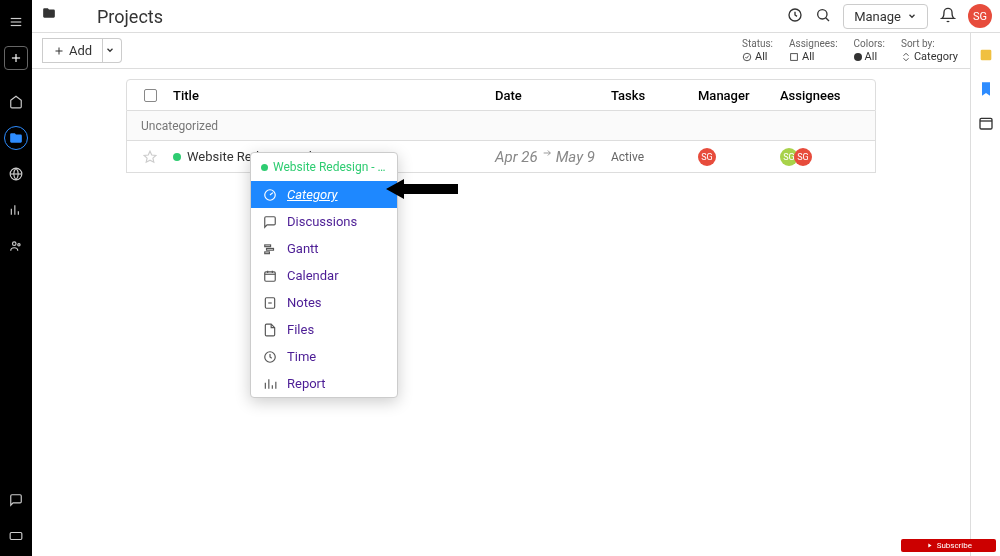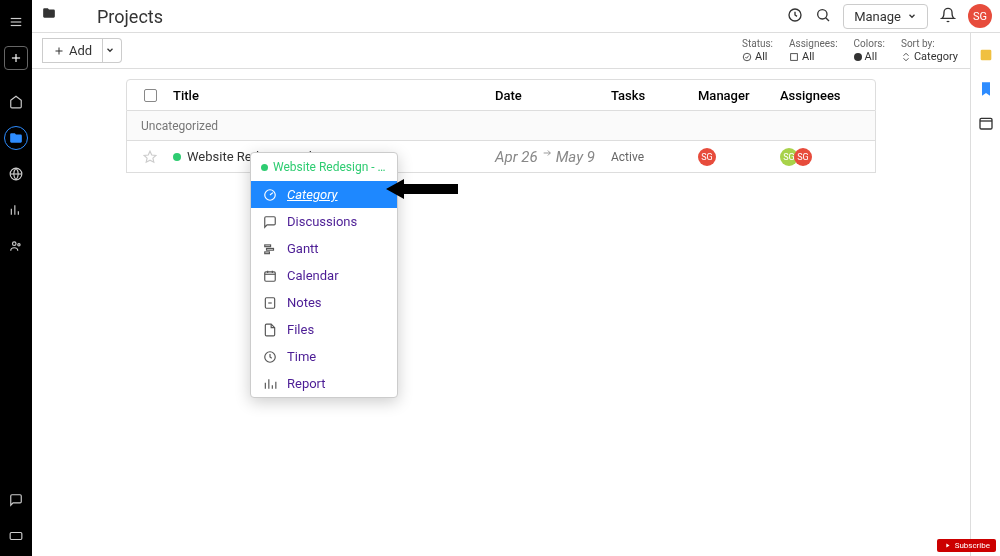--- a/index.html
+++ b/index.html
@@ -52,21 +52,21 @@
 
 .dropdown { position: absolute; left: 250px; top: 152px; width: 148px; background: #fff; border: 1px solid #ccc; border-radius: 4px; box-shadow: 0 4px 16px rgba(0,0,0,0.2); z-index: 10; }
 .dropdown .dd-header { padding: 7px 10px; font-size: 12px; color: #2ecc71; display: flex; align-items: center; gap: 5px; white-space: nowrap; overflow: hidden; text-overflow: ellipsis; }
 .dropdown .dd-header .dot { width: 7px; height: 7px; border-radius: 50%; background: #2ecc71; flex-shrink:0; }
 .dropdown .dd-item { padding: 6px 12px; font-size: 13px; display: flex; align-items: center; gap: 10px; cursor: pointer; color: #4c1d95; }
 .dropdown .dd-item.active { background: #1e88ff; color: #fff; font-style: italic; }
 .dropdown .dd-item.active u { text-decoration: underline; }
 
 .arrow-pointer { position: absolute; left: 386px; top: 179px; z-index: 11; }
 
-.subscribe-badge { position: absolute; right: 4px; bottom: 4px; background: #cc0000; color: #fff; font-size: 8px; padding: 2px 6px; border-radius: 2px; display:flex; align-items:center; gap:3px; }
+.subscribe-badge { position: absolute; right: 4px; bottom: 4px; background: #cc0000; color: #fff; font-size: 8px; padding: 2px 24px; border-radius: 2px; display:flex; align-items:center; gap:3px; }
 
 .icon { width: 14px; height: 14px; }
 .checkbox { width: 13px; height: 13px; border: 1.5px solid #888; border-radius: 2px; }
 </style>
 </head>
 <body>
 
 <div class="left-rail">
   <div class="rail-item">
     <svg class="icon" viewBox="0 0 24 24" fill="none" stroke="#ccc" stroke-width="2">

